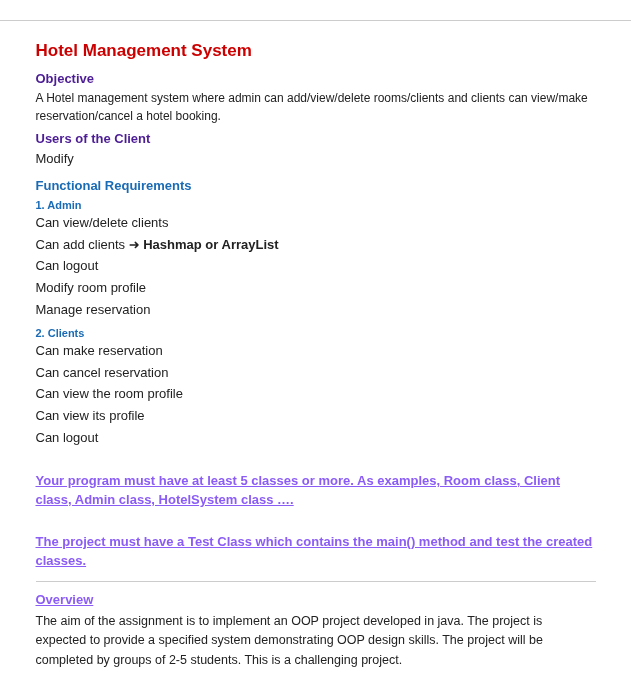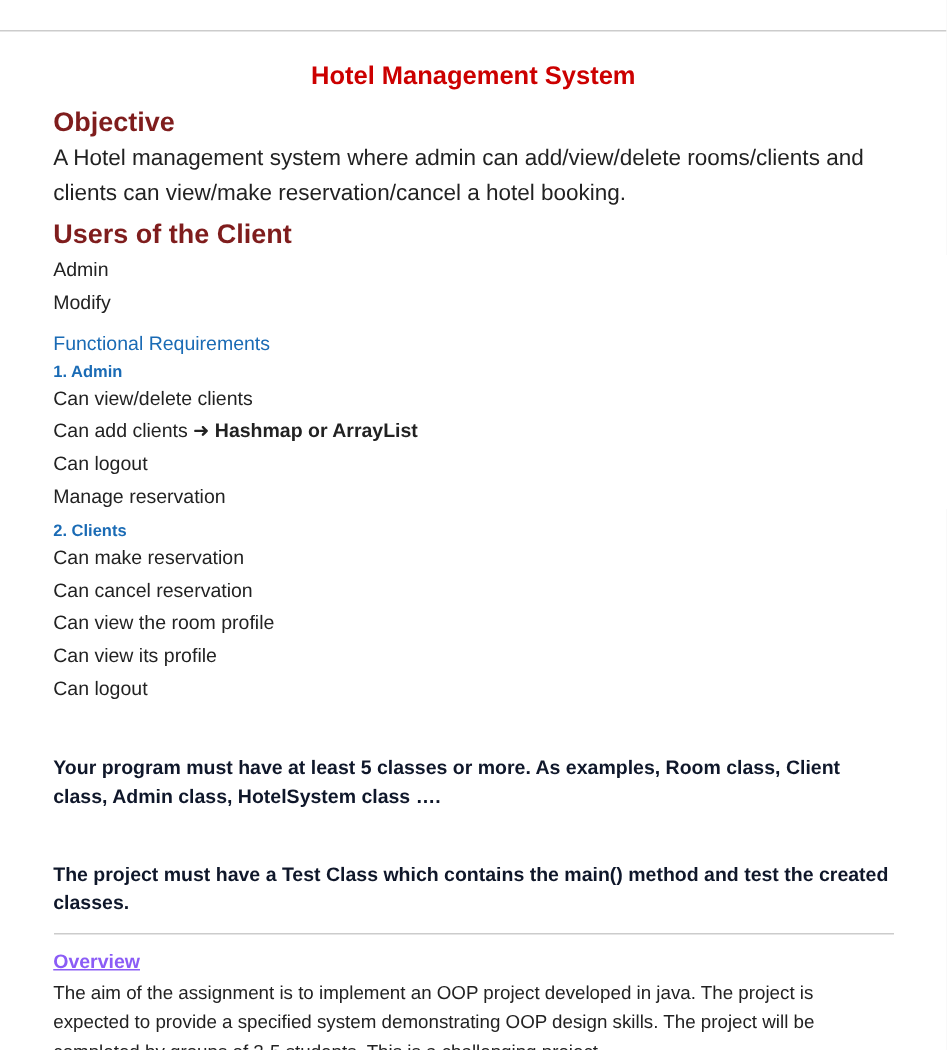--- a/index.html
+++ b/index.html
@@ -20,69 +20,69 @@
       min-height: 700px;
       background: #fff;
       padding: 10px 0;
     }
     .content-area {
       width: 560px;
       margin: 0 auto;
       padding: 10px 0;
     }
     .title {
-      text-align: center;
       color: #cc0000;
       font-size: 17px;
       font-weight: bold;
       margin-bottom: 10px;
     }
     .section-label {
-      color: #7f1d1d;
-      font-size: 18px;
+      color: #4c1d95;
+      font-size: 13px;
       font-weight: bold;
       margin-bottom: 3px;
       margin-top: 6px;
     }
     .body-text {
-      font-size: 15px;
+      font-size: 12px;
       color: #222;
       line-height: 1.5;
       margin-bottom: 4px;
     }
     .sub-heading {
       color: #1a6bb5;
       font-size: 13px;
-      font-weight: normal;
+      font-weight: bold;
       margin-top: 8px;
       margin-bottom: 2px;
     }
     .numbered-heading {
       color: #1a6bb5;
       font-size: 11px;
       font-weight: bold;
       margin-top: 6px;
       margin-bottom: 2px;
     }
     .normal-item {
       font-size: 13px;
       color: #222;
       margin-bottom: 1px;
       line-height: 1.6;
     }
     .bold-inline {
       font-weight: bold;
     }
     .warning-red {
-      color: #0f172a;
+      color: #8b5cf6;
       font-size: 13px;
       font-weight: bold;
-      margin-top: 32px;
+      margin-top: 22px;
       margin-bottom: 4px;
       line-height: 1.5;
+      text-decoration: underline;
     }
     .divider {
       border: none;
       border-top: 1px solid #ccc;
       margin: 10px 0;
     }
     .underline-link {
       color: #8b5cf6;
       font-size: 13px;
       font-weight: bold;
@@ -104,30 +104,30 @@
 <div class="page-container">
   <hr class="divider">
   <div class="content-area">
 
     <div class="title">Hotel Management System</div>
 
     <div class="section-label">Objective</div>
     <div class="body-text">A Hotel management system where admin can add/view/delete rooms/clients and clients can view/make reservation/cancel a hotel booking.</div>
 
     <div class="section-label">Users of the Client</div>
-    <div class="normal-item">Admin</div>
     <div class="normal-item">Modify</div>
 
     <div class="sub-heading">Functional Requirements</div>
 
     <div class="numbered-heading">1. Admin</div>
 
     <div class="normal-item">Can view/delete clients</div>
     <div class="normal-item">Can add clients ➜ <span class="bold-inline">Hashmap or ArrayList</span></div>
     <div class="normal-item">Can logout</div>
+    <div class="normal-item">Modify room profile</div>
     <div class="normal-item">Manage reservation</div>
 
     <div class="numbered-heading">2. Clients</div>
 
     <div class="normal-item">Can make reservation</div>
     <div class="normal-item">Can cancel reservation</div>
     <div class="normal-item">Can view the room profile</div>
     <div class="normal-item">Can view its profile</div>
     <div class="normal-item">Can logout</div>
 

